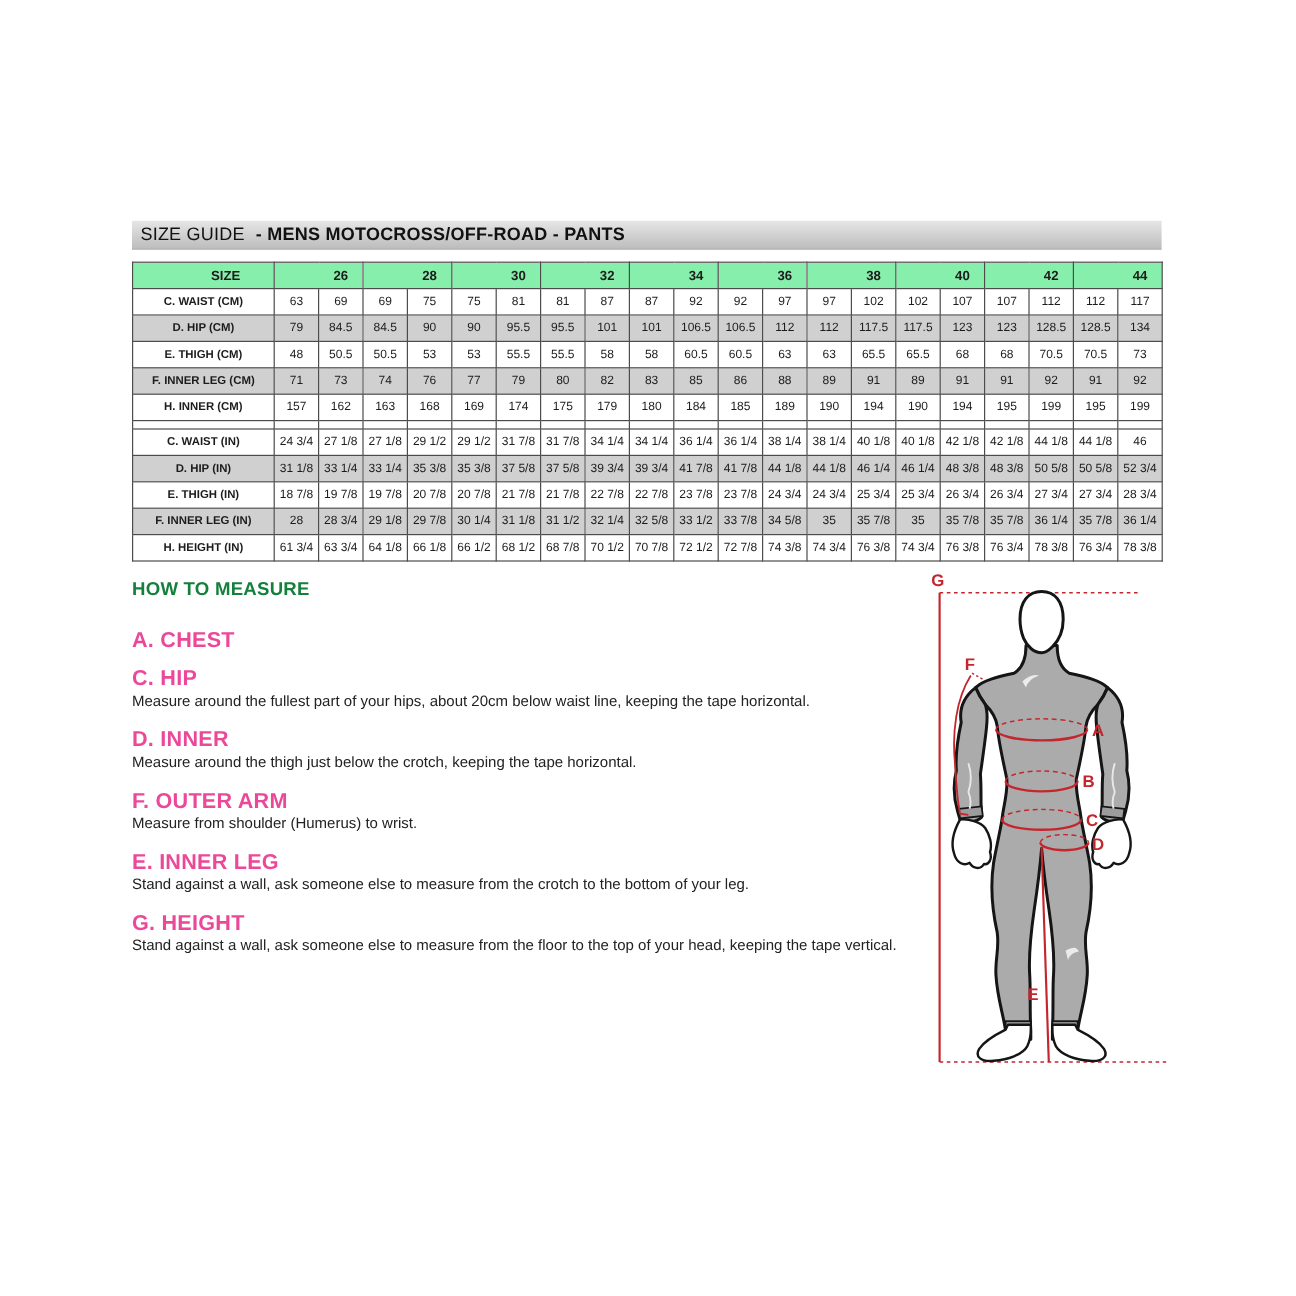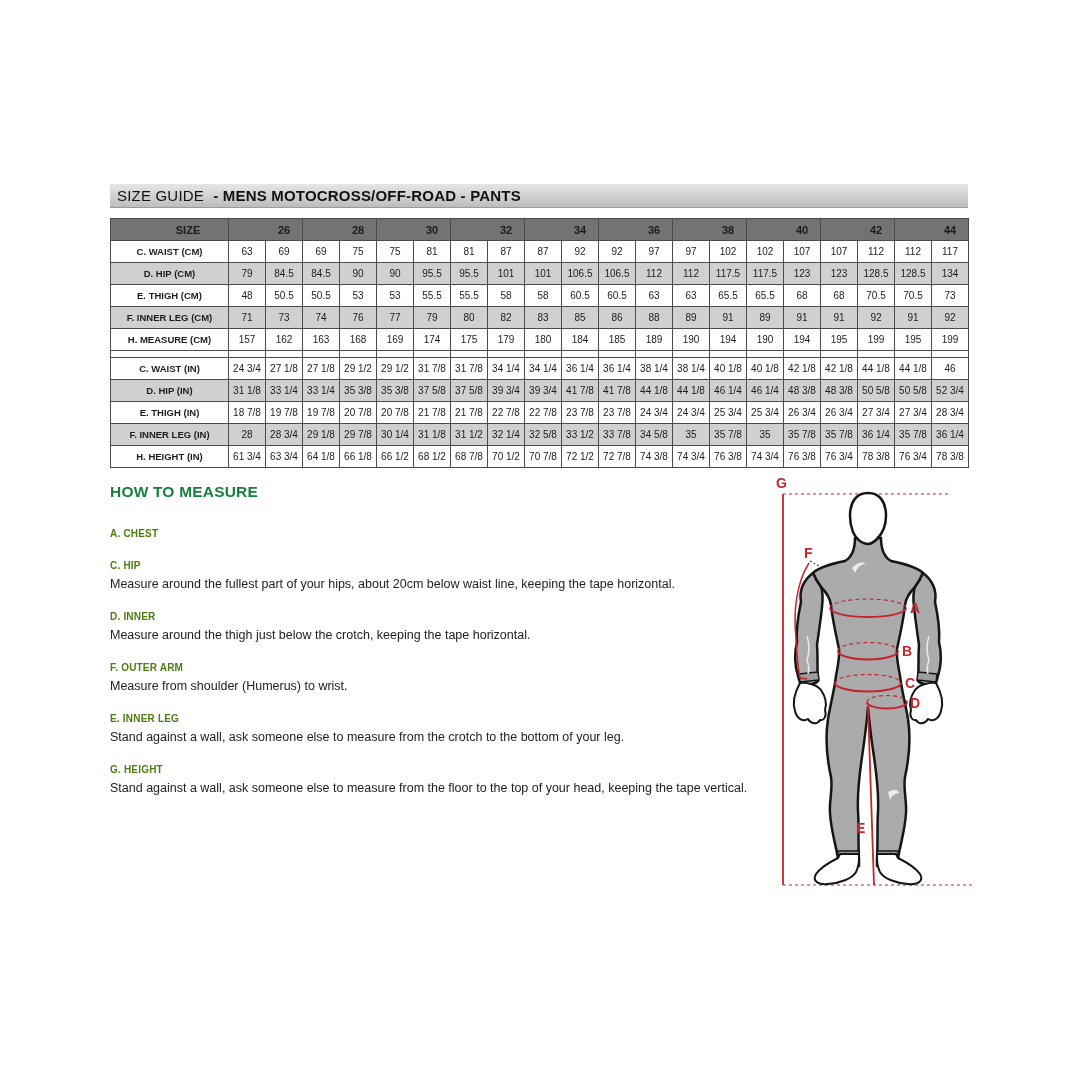--- a/index.html
+++ b/index.html
@@ -14,33 +14,33 @@
   .titlebar .t-prefix{font-weight:400;letter-spacing:.2px;}
   .titlebar .t-rest{font-weight:700;margin-left:5px;letter-spacing:.2px;}
 
   
   table.size-table{position:absolute;left:110px;top:218px;width:858px;
     border-collapse:collapse;table-layout:fixed;font-size:10px;}
   table.size-table th,table.size-table td{border:1px solid #4c4c4c;text-align:center;
     padding:0;height:21px;overflow:hidden;white-space:nowrap;}
   table.size-table col.label-col{width:118px;}
   table.size-table col.val-col{width:37px;}
-  tr.hdr th{background:#737373;font-weight:700;font-size:11px;padding-left:37px;}
+  tr.hdr th{background:#86efac;font-weight:700;font-size:11px;padding-left:37px;}
   th.row-label{background:inherit;text-align:left;padding-left:6px;font-weight:700;
     font-size:9.5px;}
   tr.row-white{background:#ffffff;}
   tr.row-gray{background:#d0d0d0;}
   tr.sep td{height:6px;background:#ffffff;}
 
   
   .howto{position:absolute;left:110px;top:483px;width:648px;}
   .howto h2{margin:0 0 25px 0;font-size:15.5px;font-weight:700;color:#15803d;letter-spacing:.2px;}
   .measure-item{margin:0 0 17px 0;}
-  .measure-item h3{margin:0 0 3px 0;font-size:10px;line-height:15px;font-weight:700;
-    color:#4d7c0f;letter-spacing:.2px;}
+  .measure-item h3{margin:0 0 3px 0;font-size:18px;line-height:15px;font-weight:700;
+    color:#ec4899;letter-spacing:.2px;}
   .measure-item p{margin:0;font-size:12.5px;line-height:16px;color:#222;}
 
   
   .figure-wrap{position:absolute;left:752px;top:468px;width:232px;height:462px;}
   .fig-label{font:bold 14px "Liberation Sans",sans-serif;fill:#c4262d;}
 </style>
 </head>
 <body>
 
 <div id="page">
@@ -174,21 +174,21 @@
           <td>89</td>
           <td>91</td>
           <td>89</td>
           <td>91</td>
           <td>91</td>
           <td>92</td>
           <td>91</td>
           <td>92</td>
         </tr>
         <tr class="row-white">
-          <th class="row-label">H. MEASURE (CM)</th>
+          <th class="row-label">H. INNER (CM)</th>
           <td>157</td>
           <td>162</td>
           <td>163</td>
           <td>168</td>
           <td>169</td>
           <td>174</td>
           <td>175</td>
           <td>179</td>
           <td>180</td>
           <td>184</td>

